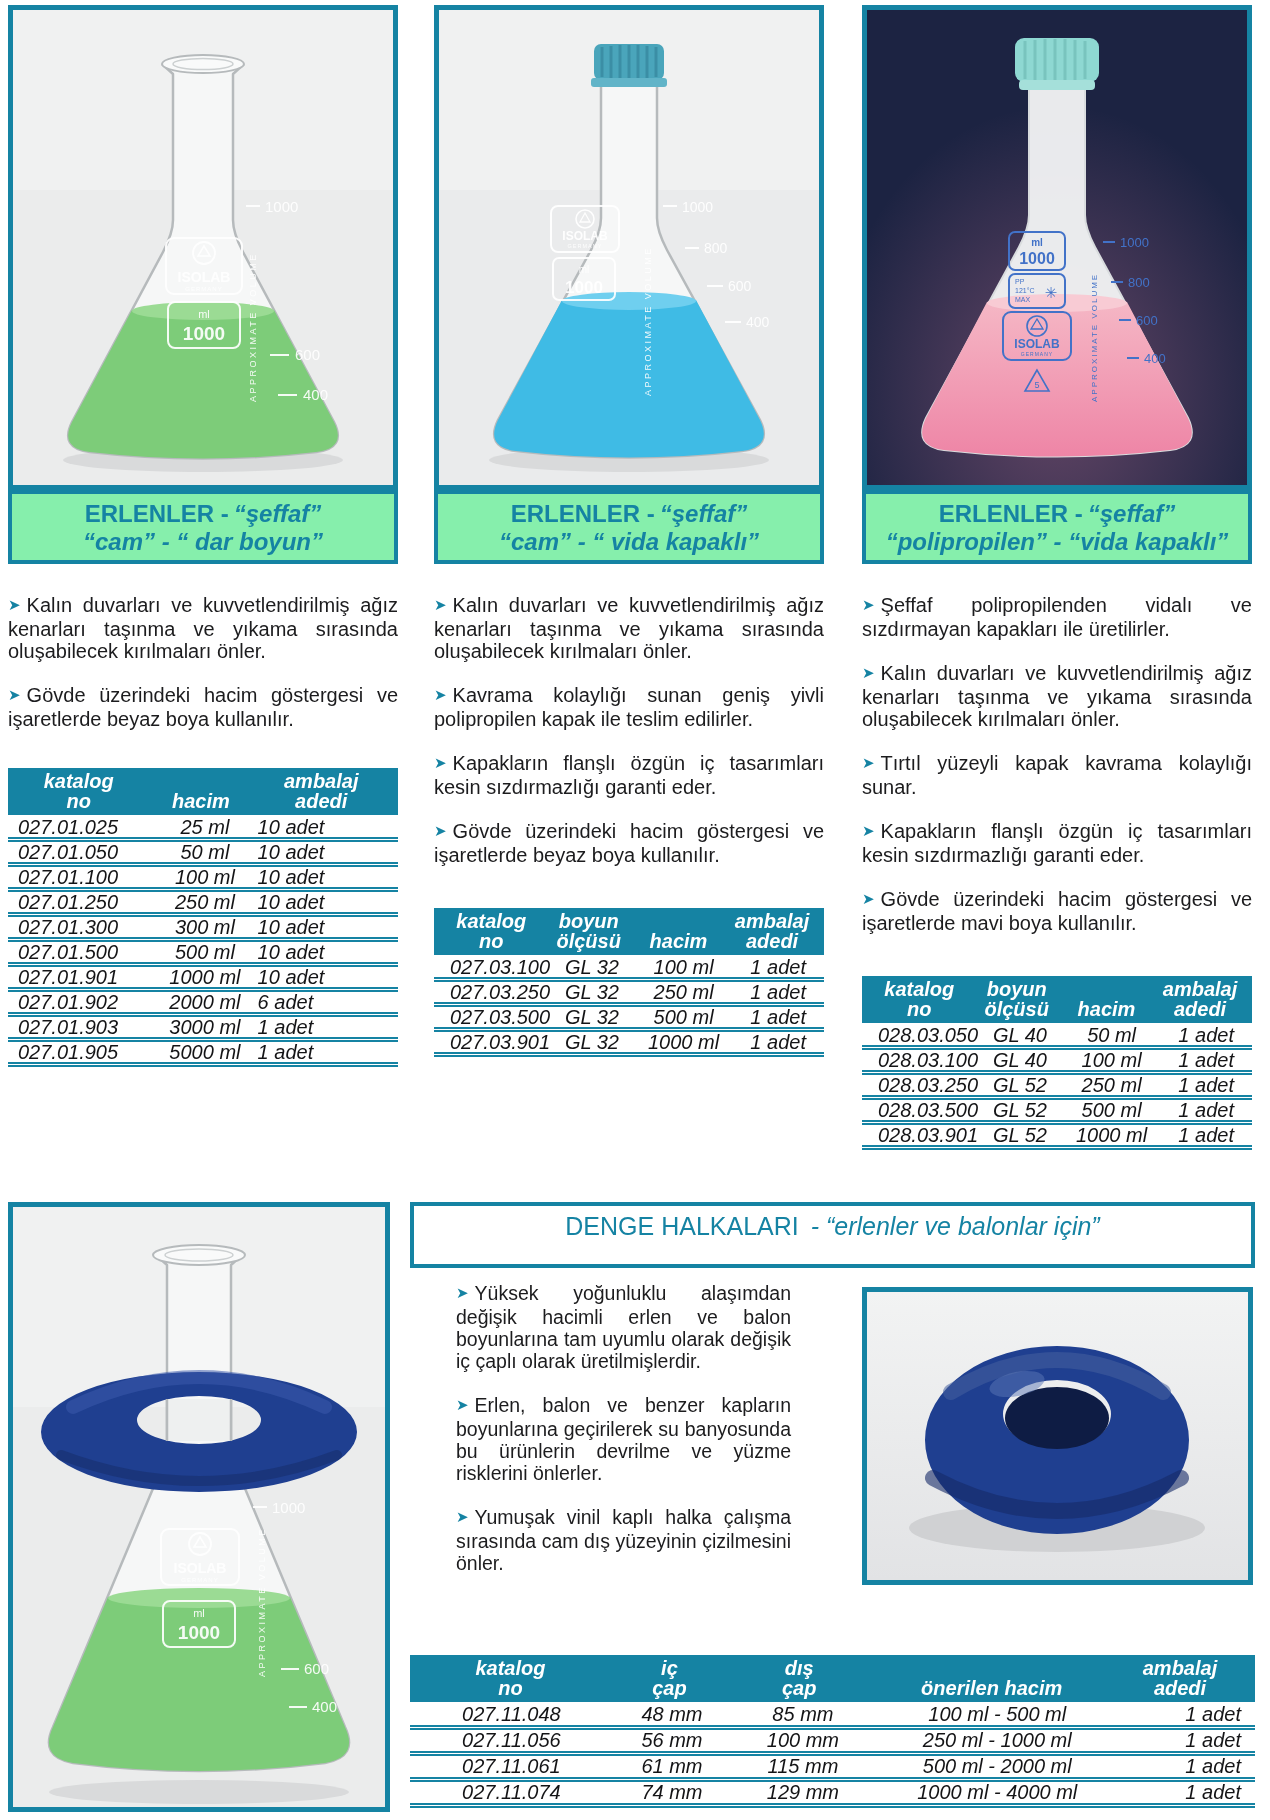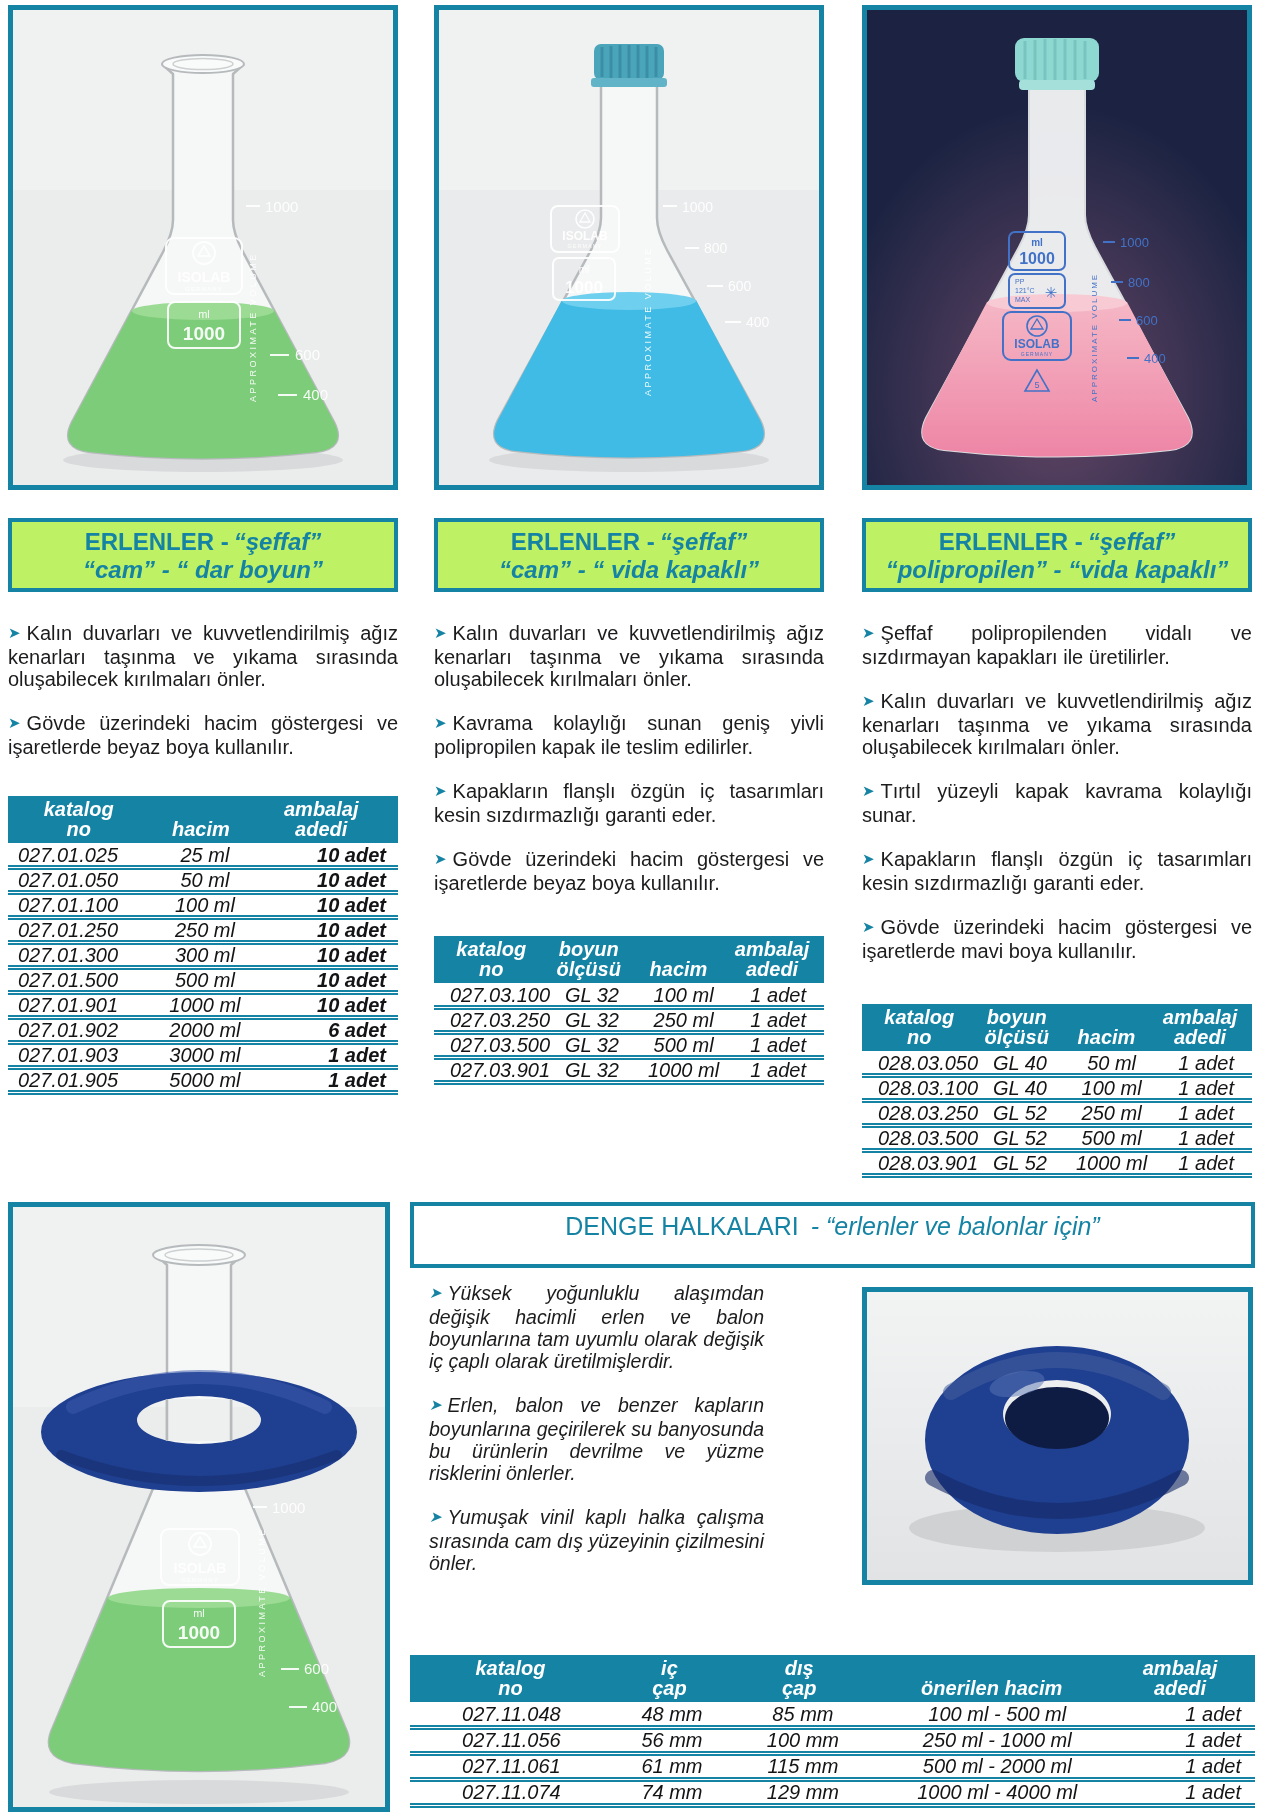--- a/index.html
+++ b/index.html
@@ -10,21 +10,21 @@
   body{background:#888;}
   .page{
     position:relative;width:1270px;height:1820px;margin:0 auto;
     background:#ffffff;font-family:"Liberation Sans",sans-serif;overflow:hidden;
   }
   .col{position:absolute;top:5px;width:390px;}
   #col1{left:8px}#col2{left:434px}#col3{left:862px}
   .photo{width:100%;height:485px;border:5px solid var(--teal);background:#ebecec;overflow:hidden;}
   .photo svg{display:block;}
   .title-box{
-    margin-top:28px;border:4px solid var(--teal);background:#bef264;
+    border:4px solid var(--teal);background:#86efac;
     text-align:center;color:var(--teal);font-weight:bold;font-size:24px;
     line-height:1.17;padding:6px 2px 4px 2px;
   }
   .q{font-style:italic;}
   .pfx{margin-right:5px;}
   .bullets{margin-top:30px;}
   p.b{margin:0 0 22px 0;font-size:20px;line-height:22px;text-align:justify;color:var(--ink);}
   p.b .arr{color:var(--teal);font-size:15px;margin-right:6px;position:relative;top:-2px;}
   
   .tbl{font-style:italic;width:100%;}
@@ -37,34 +37,34 @@
   .row{display:grid;border-bottom:5px double var(--teal);height:25px;
        font-size:20px;line-height:20px;color:#141416;align-items:center;background:#fff;}
   .t5 .row{height:26px;line-height:21px;}
   .t3{margin-top:38px;}
   .t4{margin-top:42px;}
   .t3 .thead,.t3 .row{grid-template-columns:37% 27% 36%;}
   .t4 .thead,.t4 .row{grid-template-columns:30% 21% 26% 23%;}
   .t5 .thead,.t5 .row{grid-template-columns:24% 14% 17% 29% 16%;}
   .t3 .row .c0{text-align:left;padding-left:10px;}
   .t3 .row .c1{text-align:center;}
-  .t3 .row .c2{text-align:right;padding-right:12px;font-weight:bold;}
+  .t3 .row .c2{padding-right:12px;}
   .t4 .row .c0{text-align:left;padding-left:16px;}
   .t4 .row .c1,.t4 .row .c2{text-align:center;}
   .t4 .row .c3{text-align:right;padding-right:18px;}
   .t5 .row .c{text-align:center;}
   .t5 .row .c4{text-align:right;padding-right:14px;}
   
   #bottom-photo{position:absolute;left:8px;top:1202px;width:382px;height:610px;border:5px solid var(--teal);background:#ebecec;overflow:hidden;}
   #denge-title{
     position:absolute;left:410px;top:1202px;width:845px;height:66px;
     border:4px solid var(--teal);color:var(--teal);font-weight:normal;font-size:25px;
     text-align:center;line-height:41px;background:#fff;
   }
-  #bottom-bullets{position:absolute;left:429px;top:1282px;width:335px;font-style:italic;}
+  #bottom-bullets{position:absolute;left:456px;top:1282px;width:335px;}
   #bottom-bullets p.b{font-size:19.5px;}
   #ring-photo{position:absolute;left:862px;top:1287px;width:391px;height:298px;border:5px solid var(--teal);background:#e9eaeb;overflow:hidden;}
   #bottom-table{position:absolute;left:410px;top:1655px;width:845px;}
   svg text{font-family:"Liberation Sans",sans-serif;}
 </style>
 </head>
 <body>
 
 <div class="page">
 

